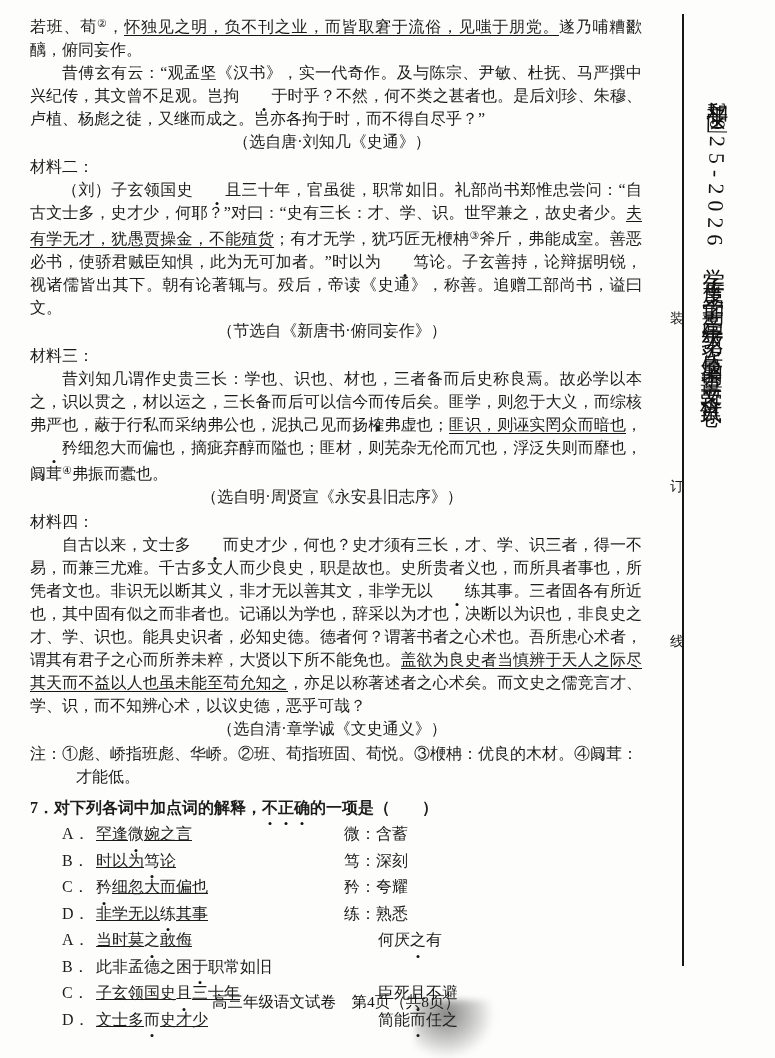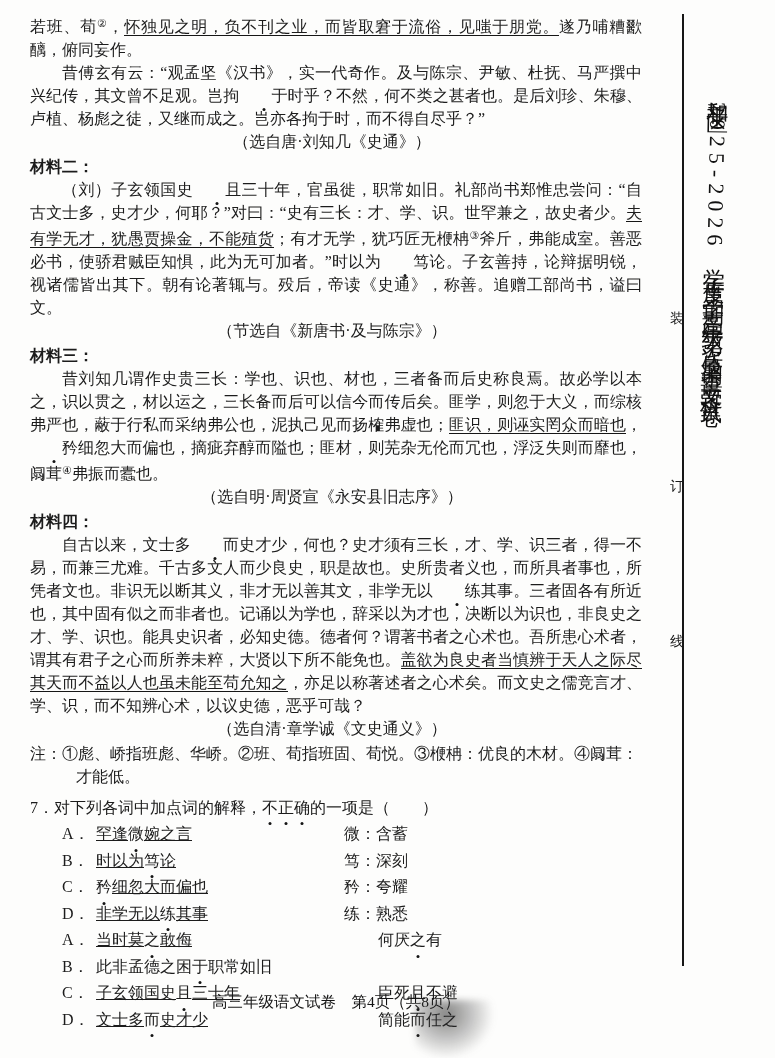--- a/index.html
+++ b/index.html
@@ -7,24 +7,24 @@
     width:775px;height:1058px;position:relative;overflow:hidden;
     background:#fdfdfc;color:#1c1c1c;
     font-family:"Liberation Serif","DejaVu Serif",serif;
   }
   .content{
     position:absolute;left:30px;top:12px;width:612px;
     font-size:16px;line-height:23px;
   }
   .para{text-align:justify;}
   .indent{text-indent:2em;}
-  .header{font-weight:bold;margin-top:2px;}
+  .header{font-weight:normal;margin-top:2px;}
   .source{text-align:center;padding-right:8px;}
   .note{margin-top:2px;padding-left:46px;text-indent:-46px;}
-  .question{font-weight:normal;margin-top:7px;line-height:26px;}
+  .question{font-weight:bold;margin-top:7px;line-height:26px;}
   .option-row{display:flex;margin-left:32px;line-height:26.5px;}
   .opt-label{width:34px;flex:0 0 auto;}
   .opt-left{flex:0 0 auto;text-decoration:underline;}
   .option-row.q7 .opt-left{width:248px;}
   .option-row.q8 .opt-left{width:282px;}
   .ul{border-bottom:1.4px solid #161616;padding-bottom:0;}
   .sup{font-size:11px;vertical-align:5px;}
   .em-dot{position:relative;display:inline-block;}
   .em-dot::after{
     content:"";position:absolute;left:50%;bottom:-4px;width:3px;height:3px;
@@ -58,21 +58,21 @@
 </style>
 </head>
 <body>
 
 <div class="content">
     <div class="para"><span>若班、荀</span><span class="sup">②</span><span>，</span><span class="ul">怀独见之明，负不刊之业，而皆取窘于流俗，见嗤于朋党。</span><span>遂乃哺糟歠醨，俯同妄作。</span></div>
     <div class="para indent"><span>昔傅玄有云：“观孟坚《汉书》，实一代奇作。及与陈宗、尹敏、杜抚、马严撰中兴纪传，其文曾不足观。岂拘</span><span class="em-dot">于</span><span>时乎？不然，何不类之甚者也。是后刘珍、朱穆、卢植、杨彪之徒，又继而成之。岂亦各拘于时，而不得自尽乎？”</span></div>
     <div class="source"><span>（选自唐·刘知几《史通》）</span></div>
     <div class="header"><span>材料二：</span></div>
     <div class="para indent"><span>（刘）子玄领国史</span><span class="em-dot">且</span><span>三十年，官虽徙，职常如旧。礼部尚书郑惟忠尝问：“自古文士多，史才少，何耶？”对曰：“史有三长：才、学、识。世罕兼之，故史者少。</span><span class="ul">夫有学无才，犹愚贾操金，不能殖货</span><span>；有才无学，犹巧匠无楩柟</span><span class="sup">③</span><span>斧斤，弗能成室。善恶必书，使骄君贼臣知惧，此为无可加者。”时以为</span><span class="em-dot">笃</span><span>论。子玄善持，论辩据明锐，视诸儒皆出其下。朝有论著辄与。殁后，帝读《史通》，称善。追赠工部尚书，谥曰文。</span></div>
-    <div class="source"><span>（节选自《新唐书·及与陈宗》）</span></div>
+    <div class="source"><span>（节选自《新唐书·俯同妄作》）</span></div>
     <div class="header"><span>材料三：</span></div>
     <div class="para indent"><span>昔刘知几谓作史贵三长：学也、识也、材也，三者备而后史称良焉。故必学以本之，识以贯之，材以运之，三长备而后可以信今而传后矣。匪学，则忽于大义，而综核弗严也，蔽于行私而采纳弗公也，泥执己见而扬榷弗虚也；</span><span class="ul">匪识，则诬实罔众而暗也</span><span>，</span><span class="em-dot">矜</span><span>细忽大而偏也，摘疵弃醇而隘也；匪材，则芜杂无伦而冗也，浮泛失则而靡也，阘茸</span><span class="sup">④</span><span>弗振而蠹也。</span></div>
     <div class="source"><span>（选自明·周贤宣《永安县旧志序》）</span></div>
     <div class="header"><span>材料四：</span></div>
     <div class="para indent"><span>自古以来，文士多</span><span class="em-dot">而</span><span>史才少，何也？史才须有三长，才、学、识三者，得一不易，而兼三尤难。千古多文人而少良史，职是故也。史所贵者义也，而所具者事也，所凭者文也。非识无以断其义，非才无以善其文，非学无以</span><span class="em-dot">练</span><span>其事。三者固各有所近也，其中固有似之而非者也。记诵以为学也，辞采以为才也，决断以为识也，非良史之才、学、识也。能具史识者，必知史德。德者何？谓著书者之心术也。吾所患心术者，谓其有君子之心而所养未粹，大贤以下所不能免也。</span><span class="ul">盖欲为良史者当慎辨于天人之际尽其天而不益以人也虽未能至苟允知之</span><span>，亦足以称著述者之心术矣。而文史之儒竞言才、学、识，而不知辨心术，以议史德，恶乎可哉？</span></div>
     <div class="source"><span>（选自清·章学诚《文史通义》）</span></div>
     <div class="note"><span>注：①彪、峤指班彪、华峤。②班、荀指班固、荀悦。③楩柟：优良的木材。④阘茸：才能低。</span></div>
     <div class="question"><span>7．对下列各词中加点词的解释，</span><span class="em-dot">不</span><span class="em-dot">正</span><span class="em-dot">确</span><span>的一项是（　　）</span></div>
     <div class="option-row q7">
       <span class="opt-label">A．</span>

